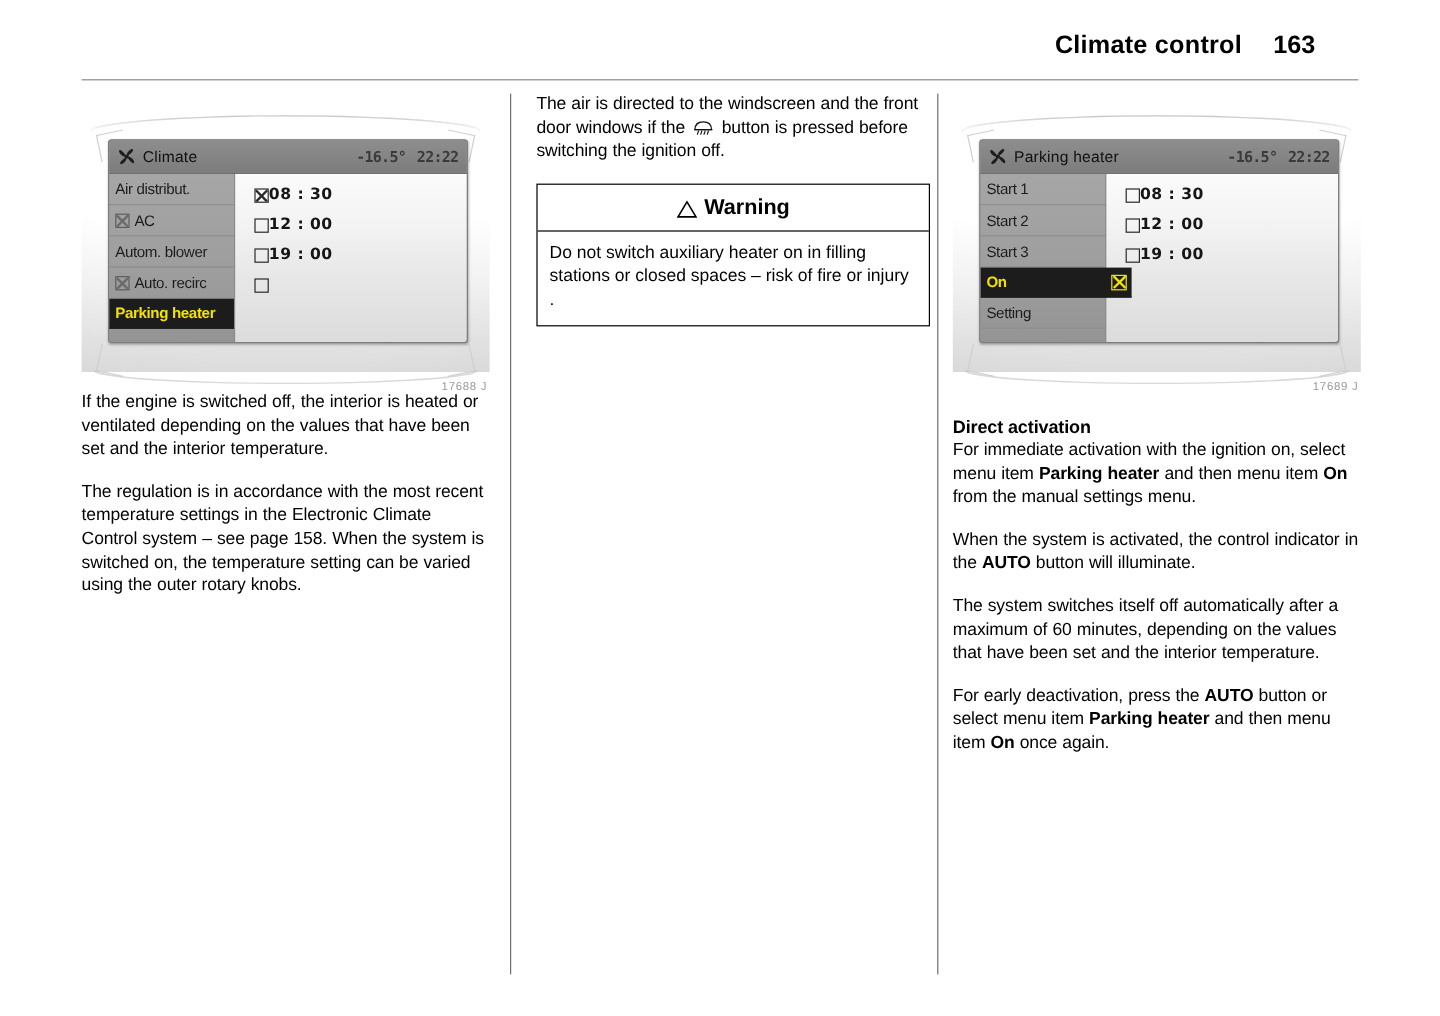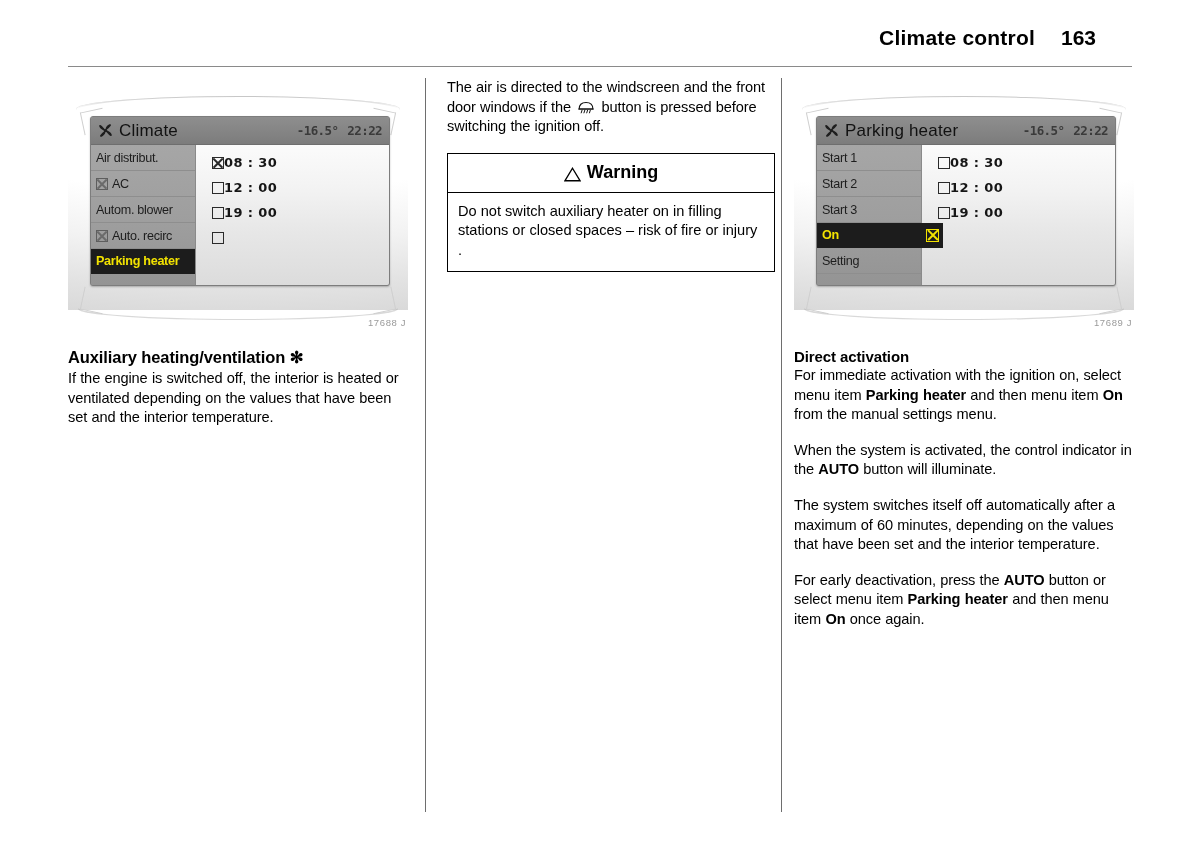--- a/index.html
+++ b/index.html
@@ -91,21 +91,21 @@
     box-shadow:0 1px 2px rgba(0,0,0,.25);
   }
   .scr-head{
     height:27px;display:flex;align-items:center;
     background:linear-gradient(to bottom,#8e8e8e 0%,#868686 45%,#7c7c7c 100%);
     border-bottom:1px solid #6e6e6e;
     padding:0 7px 0 6px;
   }
   .fan-icon{width:17px;height:17px;margin-right:5px;flex:0 0 auto;position:relative;top:0px;}
   .scr-title{
-    font-size:17px;color:#111;letter-spacing:.2px;flex:1 1 auto;
+    font-size:13px;color:#111;letter-spacing:.2px;flex:1 1 auto;
     font-family:"Liberation Sans", sans-serif;
   }
   .scr-meta{
     font-size:12.5px;color:#3a3a3a;font-weight:bold;display:flex;gap:9px;
     font-family:"DejaVu Sans Mono", monospace;letter-spacing:-0.6px;
   }
   .scr-body{display:flex;height:140px;}
   .scr-menu{
     width:104px;flex:0 0 104px;position:relative;
     background:linear-gradient(to bottom,#a6a6a6 0%,#9e9e9e 55%,#949494 100%);
@@ -251,22 +251,22 @@
               <span class="cb"></span>
               <span class="list-time"></span>
             </div>
           </div>
         </div>
       </div>
 
       <div class="fig-cap">17688 J</div>
     </div>
 
-    <h3 class="sub big" style="margin-top:22px;">Auxiliary heating/ventilation ✻</h3>
     <p class="body">If the engine is switched off, the interior is heated or ventilated depending on the values that have been set and the interior temperature.</p>
+    <p class="body">The regulation is in accordance with the most recent temperature settings in the Electronic Climate Control system – see page 158. When the system is switched on, the temperature setting can be varied using the outer rotary knobs.</p>
   </div>
 
   <div class="col col-mid">
     <p class="body"><span>The air is directed to the windscreen and the front door windows if the </span><span class="defrost-glyph"><svg viewBox="0 0 26 17" width="20" height="13" aria-hidden="true">
             <path d="M4 10.5 C4 4.5 8 2 13 2 C18 2 22 4.5 22 10.5 Z" fill="none" stroke="#111" stroke-width="1.4"></path>
             <path d="M3 10.5 L23 10.5" stroke="#111" stroke-width="1.4"></path>
             <path d="M8 11.5 L6.6 16" stroke="#111" stroke-width="1.3"></path>
             <path d="M11.6 11.5 L10.2 16" stroke="#111" stroke-width="1.3"></path>
             <path d="M15.2 11.5 L13.8 16" stroke="#111" stroke-width="1.3"></path>
             <path d="M18.8 11.5 L17.4 16" stroke="#111" stroke-width="1.3"></path>

